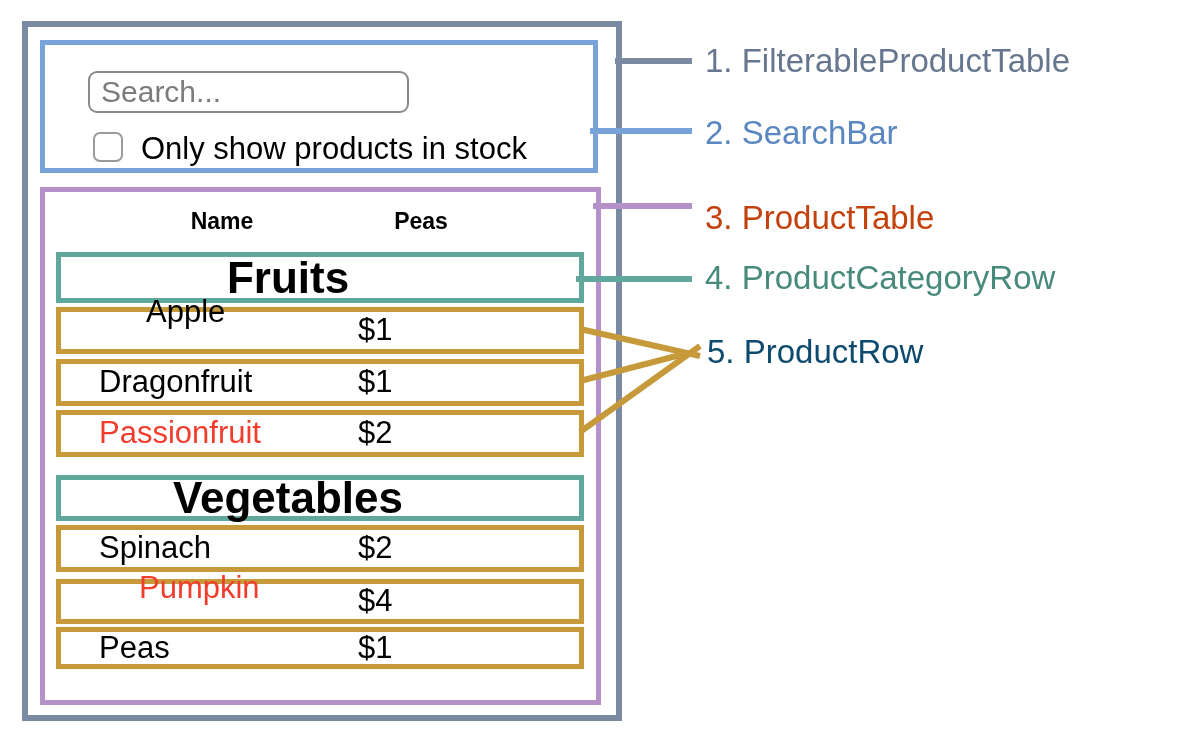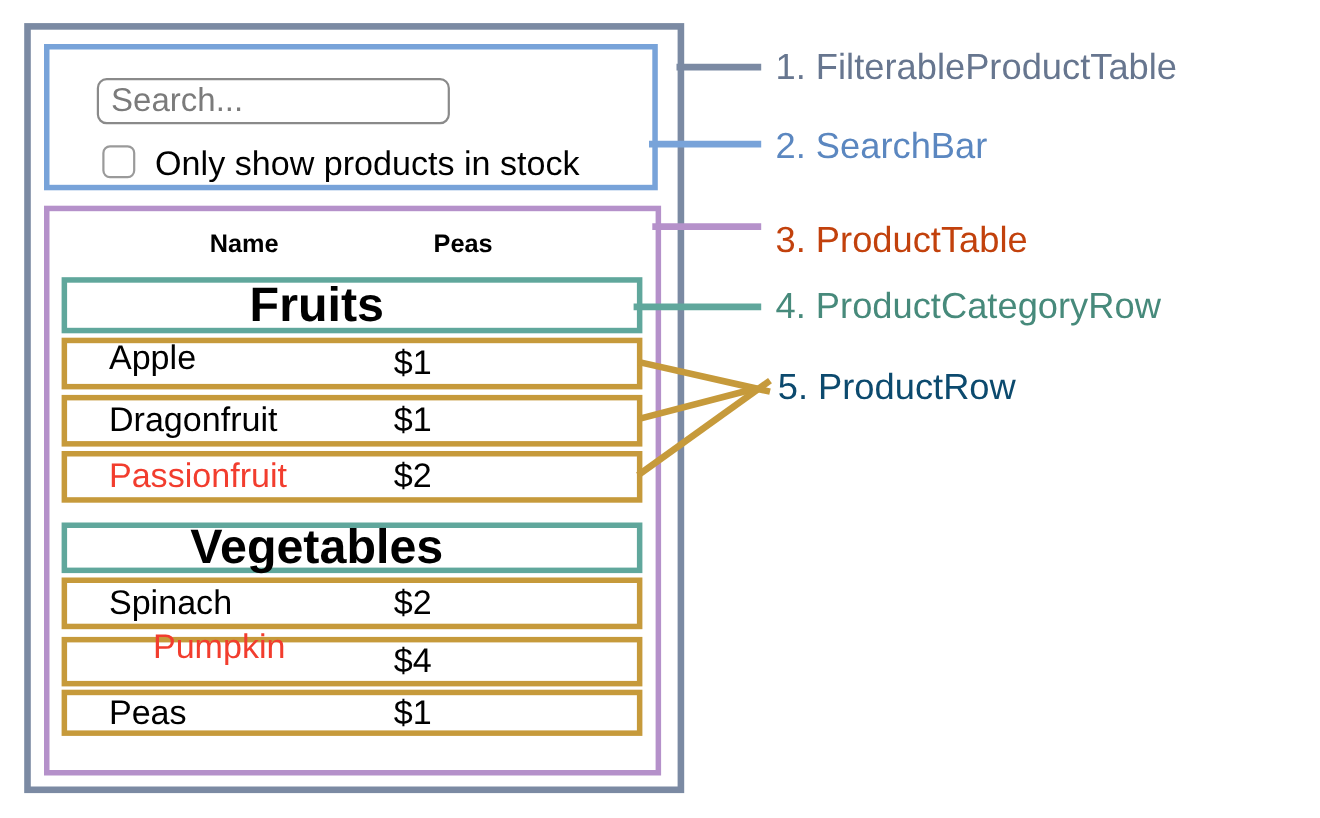--- a/index.html
+++ b/index.html
@@ -80,21 +80,21 @@
   <input id="search-input" type="text" placeholder="Search..." style="">
   <input id="stock-checkbox" type="checkbox" style="">
   <div id="stock-label">Only show products in stock</div>
 
   <div class="hdr" style="left:222px;top:204px;">Name</div>
   <div class="hdr" style="left:421px;top:204px;">Peas</div>
 
   <div class="cat-title" style="top:260px;">Fruits</div>
   <div class="cat-title" style="top:480px;">Vegetables</div>
 
-  <div class="cell name-cell" style="top:307px;">Apple</div>
+  <div class="cell name-cell" style="top:294px;margin-left:47px;">Apple</div>
   <div class="cell price-cell" style="top:312px;">$1</div>
 
   <div class="cell name-cell" style="top:364px;">Dragonfruit</div>
   <div class="cell price-cell" style="top:364px;">$1</div>
 
   <div class="cell name-cell out-of-stock" style="top:415px;">Passionfruit</div>
   <div class="cell price-cell" style="top:415px;">$2</div>
 
   <div class="cell name-cell" style="top:530px;">Spinach</div>
   <div class="cell price-cell" style="top:530px;">$2</div>

